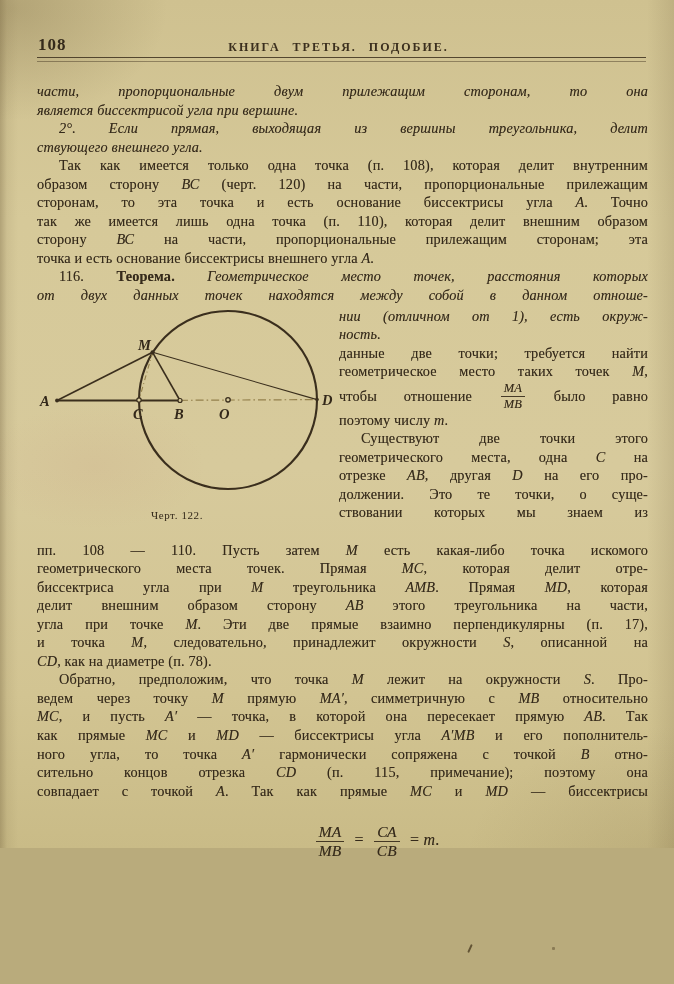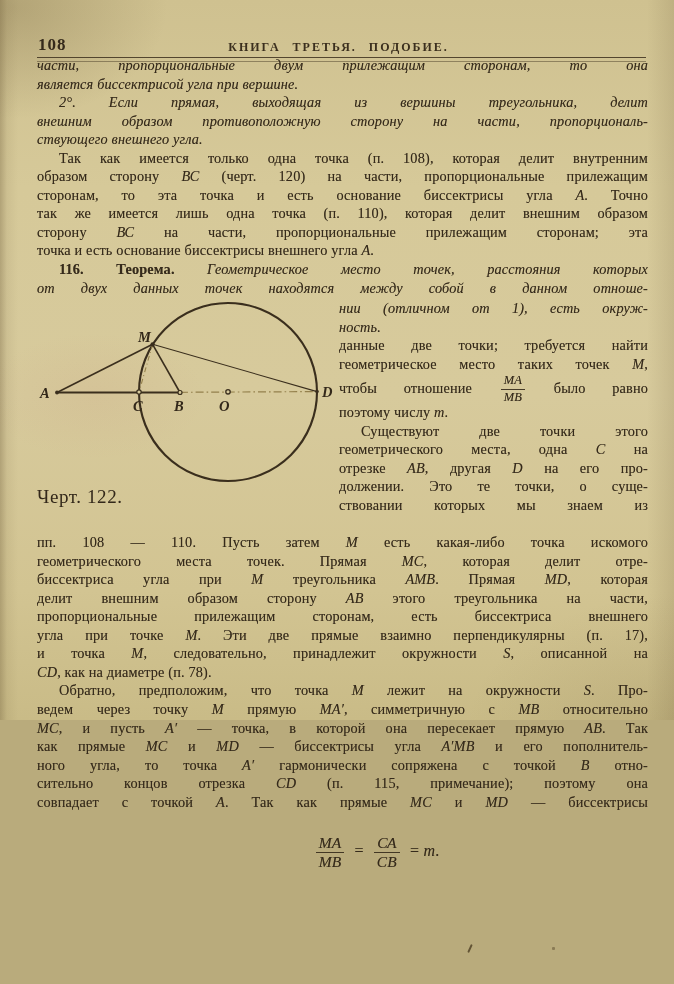--- a/index.html
+++ b/index.html
@@ -2,21 +2,21 @@
 <html><head>
 <meta charset="utf-8">
 <style>
   html,body{margin:0;padding:0;}
   body{
     width:674px;height:984px;overflow:hidden;
     font-family:"Liberation Serif","DejaVu Serif",serif;
     background:#b9ab7c;
   }
   .page{
-    position:relative;width:674px;height:720px;
+    position:relative;width:674px;height:848px;
     color:#352a1b;
     background:
       radial-gradient(ellipse 220px 160px at 2% 1%, rgba(105,88,52,.28), rgba(105,88,52,0) 70%),
       radial-gradient(ellipse 300px 200px at 100% 102%, rgba(110,92,52,.14), rgba(110,92,52,0) 70%),
       radial-gradient(ellipse 160px 90px at 14% 55%, rgba(190,130,110,.10), rgba(190,130,110,0) 70%),
       linear-gradient(90deg, rgba(92,74,42,.30) 0px, rgba(92,74,42,.08) 7px, rgba(92,74,42,0) 18px),
       linear-gradient(90deg, rgba(92,74,42,0) 96%, rgba(92,74,42,.14) 100%),
       linear-gradient(180deg, #cfc190 0%, #d6c999 26%, #d7ca9c 55%, #d2c492 82%, #c9bb87 100%);
   }
   .content{position:absolute;left:37px;top:0;width:611px;}
@@ -44,31 +44,31 @@
     height:18.55px;line-height:18.55px;
     text-align:justify;text-align-last:justify;
     letter-spacing:.15px;white-space:normal;
     text-shadow:0 0 .5px rgba(56,44,26,.45);
   }
   .line.ind{text-indent:22px;}
   .line.last{text-align-last:left;}
   .line.tall{height:30px;line-height:30px;}
   .line.center{text-align:center;text-align-last:center;}
   .st-i{font-style:italic;}
-  .st-b{font-weight:bold;}
+  .st-b{font-weight:normal;}
   .st-bi{font-weight:bold;}
 
-  .topblock{margin-top:0;}
+  .topblock{margin-top:26px;}
 
   
   .middle{display:flex;align-items:flex-start;margin-top:2px;min-height:234px;}
   .figwrap{width:302px;flex:0 0 302px;}
   .figwrap svg{display:block;}
   .figcaption{
-    width:280px;text-align:left;font-size:19px;margin-top:3px;
+    width:280px;text-align:center;font-size:11px;margin-top:18px;
     letter-spacing:.6px;color:#33281a;
   }
   .rightcol{flex:1 1 auto;min-width:0;}
 
   
   .frac{
     display:inline-block;vertical-align:middle;text-align:center;
     font-style:italic;font-size:12.5px;line-height:1.05;
     margin:0 2px;position:relative;top:-1px;
   }
@@ -101,21 +101,20 @@
     <div class="hdr">
       <div class="pagenum">108</div>
       <div class="runtitle">КНИГА ТРЕТЬЯ. ПОДОБИЕ.</div>
       <div class="rule"></div>
     </div>
 
     <section class="block topblock">
         <div class="line"><span class="st-i">части, пропорциональные двум прилежащим сторонам, то она</span></div>
         <div class="line last"><span class="st-i">является биссектрисой угла при вершине.</span></div>
         <div class="line ind"><span class="st-i">2°. Если прямая, выходящая из вершины треугольника, делит</span></div>
-        <div class="line"><span class="st-i">внешним образом противоположную сторону на части, пропорциональ-</span></div>
         <div class="line last"><span class="st-i">ствующего внешнего угла.</span></div>
         <div class="line ind"><span>Так как имеется только одна точка (п. 108), которая делит внутренним</span></div>
         <div class="line"><span>образом сторону </span><span class="st-i">ВС</span><span> (черт. 120) на части, пропорциональные прилежащим</span></div>
         <div class="line"><span>сторонам, то эта точка и есть основание биссектрисы угла </span><span class="st-i">А</span><span>. Точно</span></div>
         <div class="line"><span>так же имеется лишь одна точка (п. 110), которая делит внешним образом</span></div>
         <div class="line"><span>сторону </span><span class="st-i">ВС</span><span> на части, пропорциональные прилежащим сторонам; эта</span></div>
         <div class="line last"><span>точка и есть основание биссектрисы внешнего угла </span><span class="st-i">А</span><span>.</span></div>
         <div class="line ind"><span class="st-b">116. </span><span class="st-bi">Теорема.</span><span class="st-i"> Геометрическое место точек, расстояния которых</span></div>
         <div class="line"><span class="st-i">от двух данных точек находятся между собой в данном отноше-</span></div>
       </section>
@@ -167,21 +166,20 @@
           <div class="line"><span>должении. Это те точки, о суще-</span></div>
           <div class="line"><span>ствовании которых мы знаем из</span></div>
         </div>
     </section>
 
     <section class="block">
         <div class="line"><span>пп. 108 — 110. Пусть затем </span><span class="st-i">М</span><span> есть какая-либо точка искомого</span></div>
         <div class="line"><span>геометрического места точек. Прямая </span><span class="st-i">МС</span><span>, которая делит отре-</span></div>
         <div class="line"><span>биссектриса угла при </span><span class="st-i">М</span><span> треугольника </span><span class="st-i">АМВ</span><span>. Прямая </span><span class="st-i">MD</span><span>, которая</span></div>
         <div class="line"><span>делит внешним образом сторону </span><span class="st-i">АВ</span><span> этого треугольника на части,</span></div>
-        <div class="line"><span>пропорциональные прилежащим сторонам, есть биссектриса внешнего</span></div>
         <div class="line"><span>угла при точке </span><span class="st-i">М</span><span>. Эти две прямые взаимно перпендикулярны (п. 17),</span></div>
         <div class="line"><span>и точка </span><span class="st-i">М</span><span>, следовательно, принадлежит окружности </span><span class="st-i">S</span><span>, описанной на</span></div>
         <div class="line last"><span class="st-i">CD</span><span>, как на диаметре (п. 78).</span></div>
         <div class="line ind"><span>Обратно, предположим, что точка </span><span class="st-i">М</span><span> лежит на окружности </span><span class="st-i">S</span><span>. Про-</span></div>
         <div class="line"><span>ведем через точку </span><span class="st-i">М</span><span> прямую </span><span class="st-i">МА′</span><span>, симметричную с </span><span class="st-i">МВ</span><span> относительно</span></div>
         <div class="line"><span class="st-i">МС</span><span>, и пусть </span><span class="st-i">А′</span><span> — точка, в которой она пересекает прямую </span><span class="st-i">АВ</span><span>. Так</span></div>
         <div class="line"><span>как прямые </span><span class="st-i">МС</span><span> и </span><span class="st-i">MD</span><span> — биссектрисы угла </span><span class="st-i">А′МВ</span><span> и его пополнитель-</span></div>
         <div class="line"><span>ного угла, то точка </span><span class="st-i">А′</span><span> гармонически сопряжена с точкой </span><span class="st-i">В</span><span> отно-</span></div>
         <div class="line"><span>сительно концов отрезка </span><span class="st-i">CD</span><span> (п. 115, примечание); поэтому она</span></div>
         <div class="line"><span>совпадает с точкой </span><span class="st-i">А</span><span>. Так как прямые </span><span class="st-i">МС</span><span> и </span><span class="st-i">MD</span><span> — биссектрисы</span></div>

